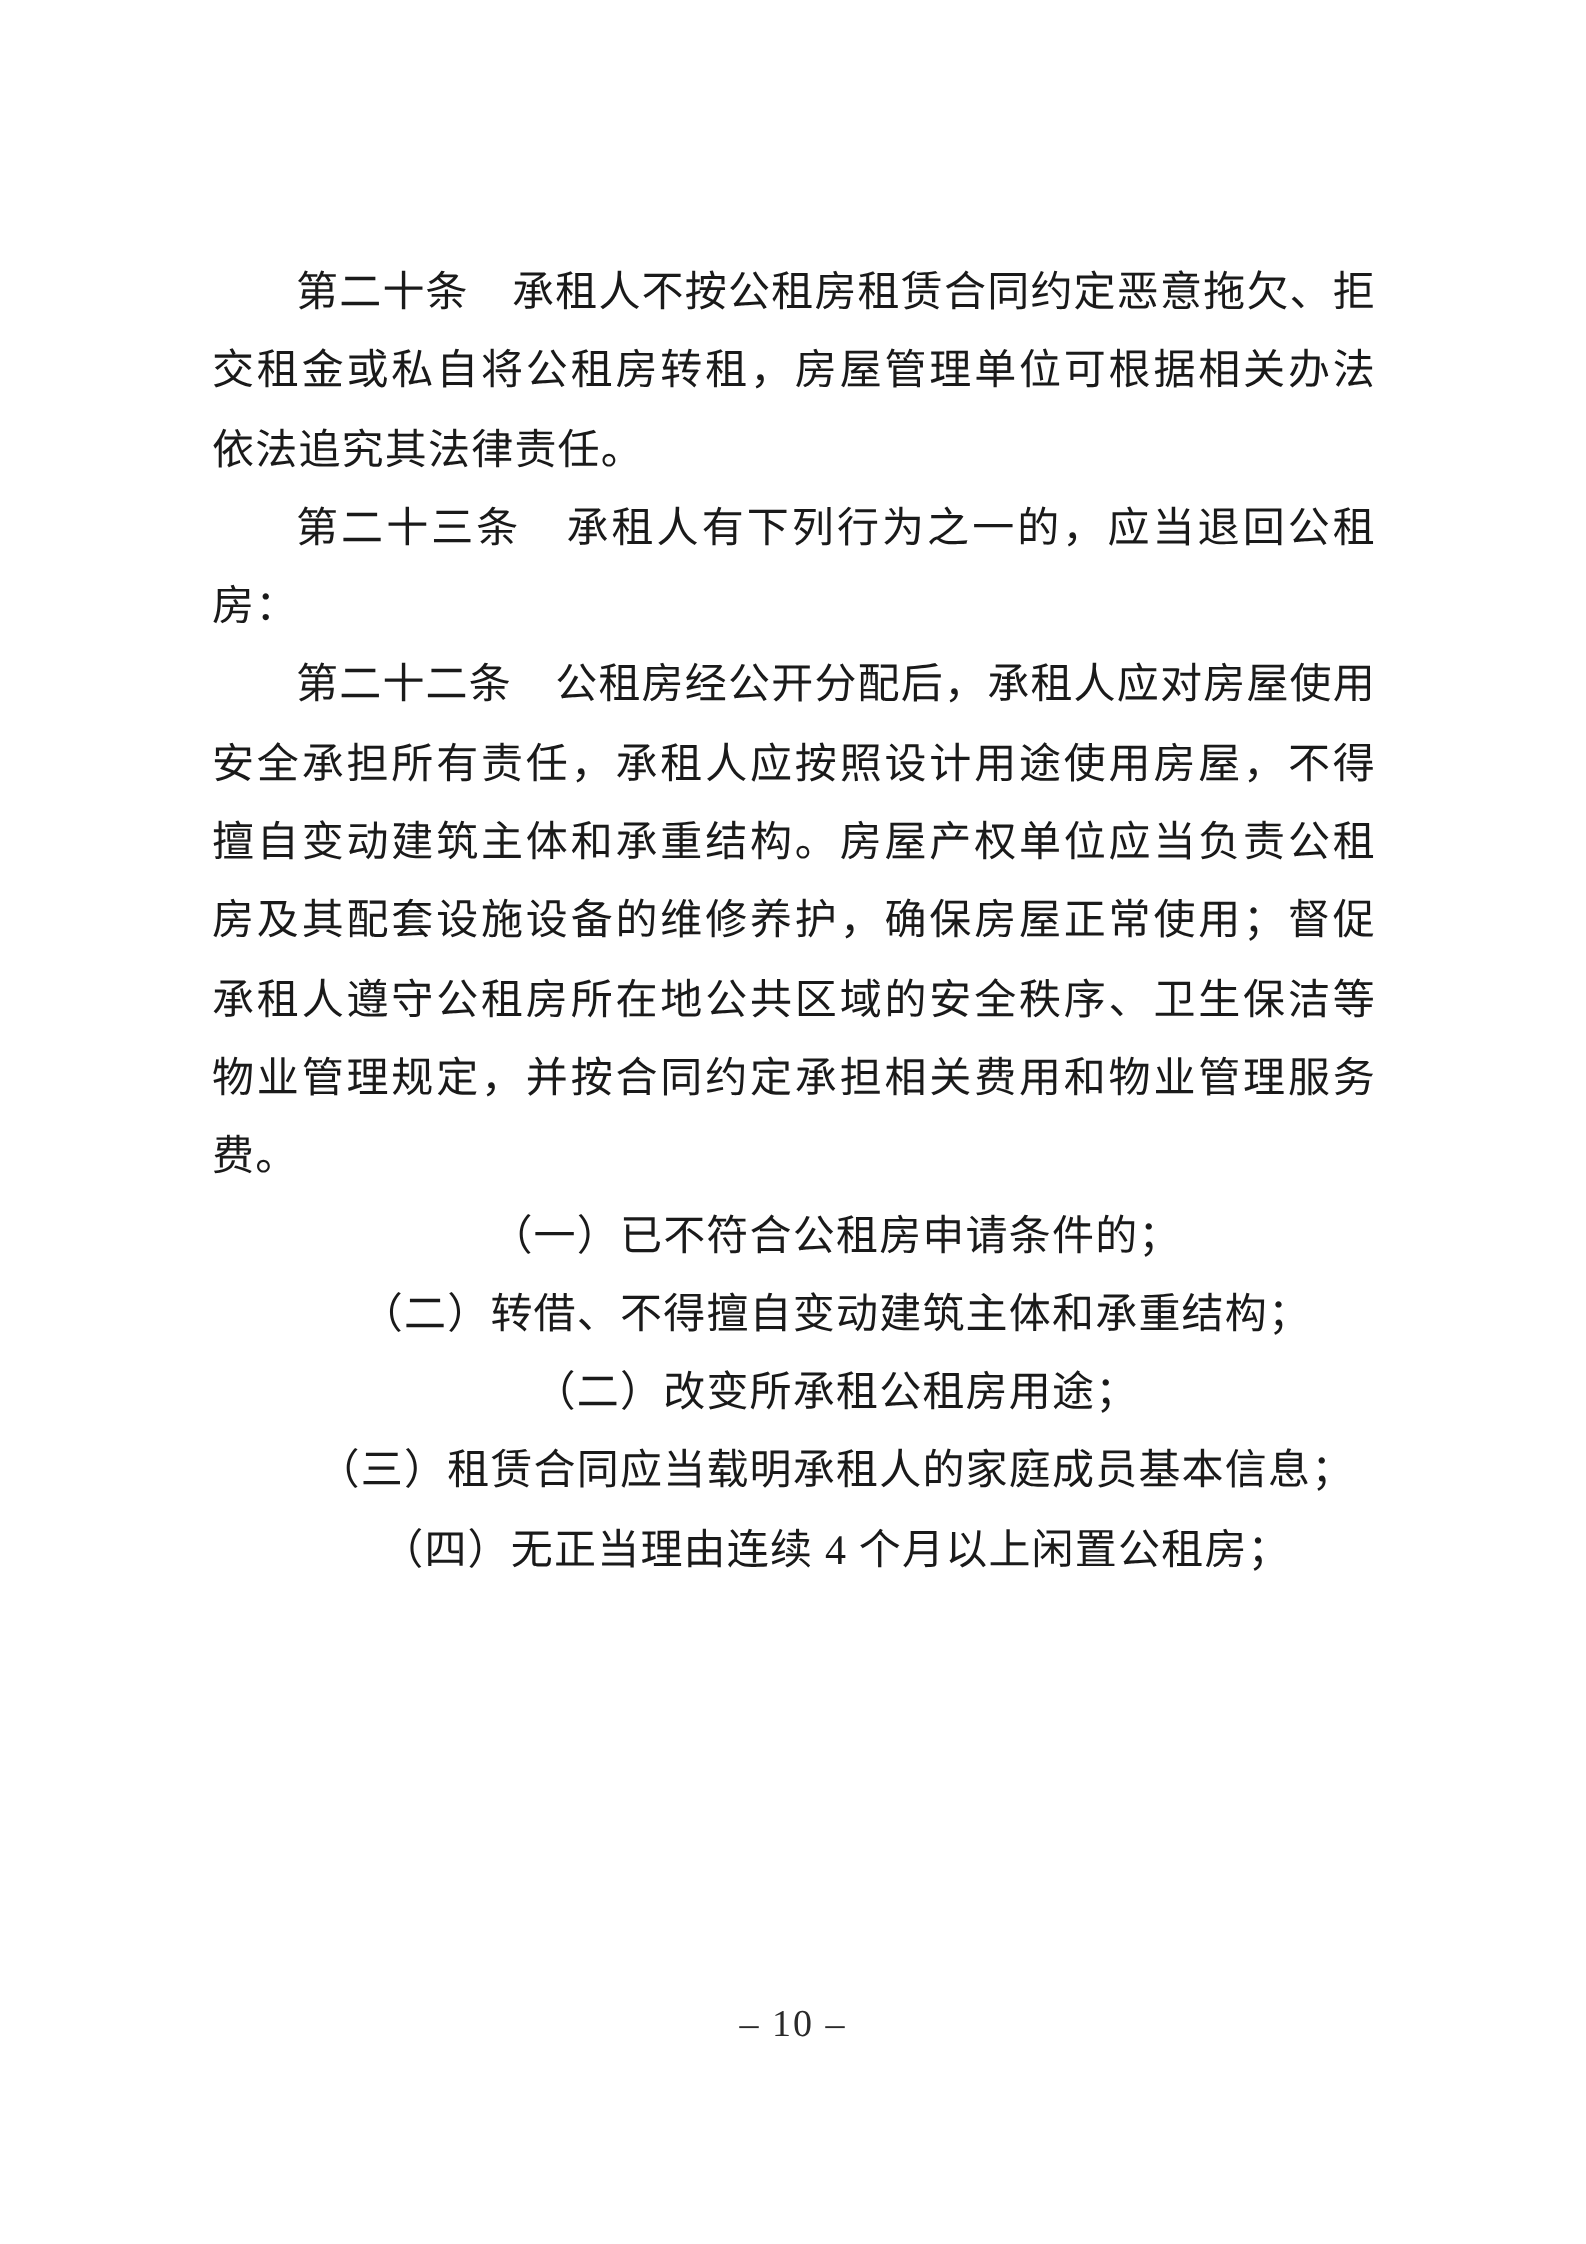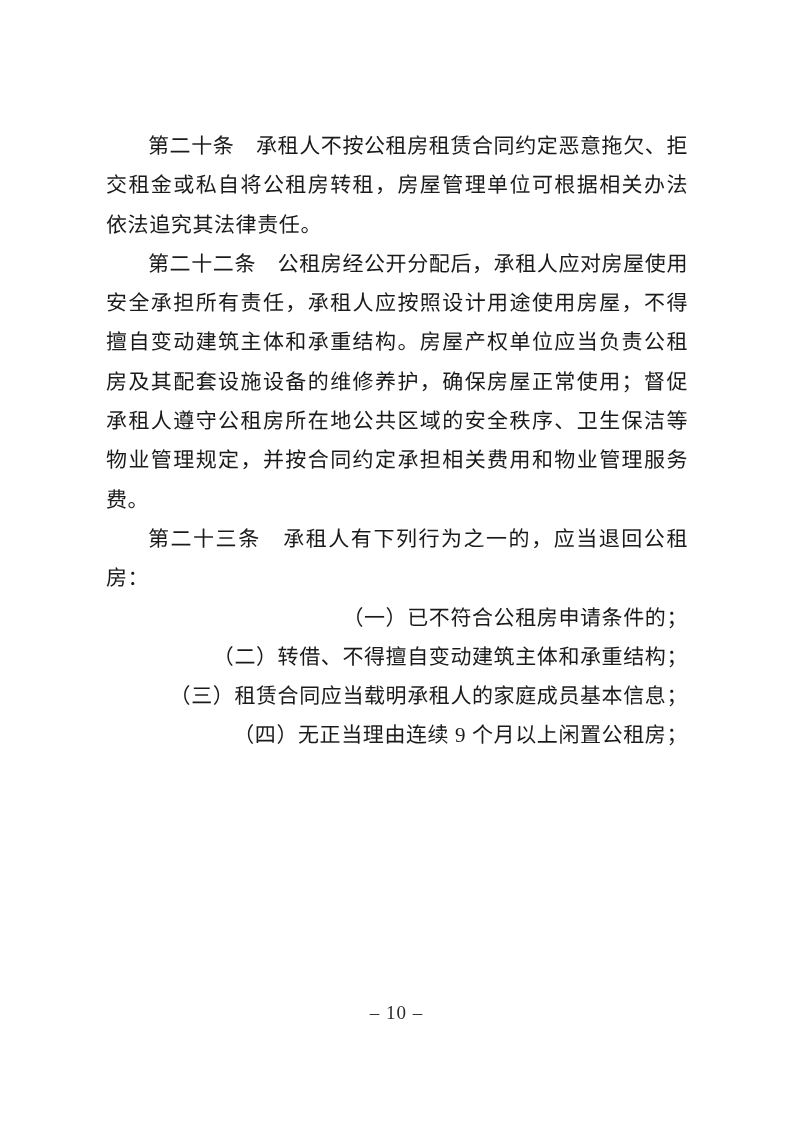--- a/index.html
+++ b/index.html
@@ -29,43 +29,44 @@
     font-size: 21px;
     line-height: 39.3px;
     letter-spacing: 0.6px;
     text-indent: 2em;
     text-align: justify;
     text-justify: inter-ideograph;
     word-break: break-all;
     color: #1a1a1a;
   }
   .para.list-item {
-    text-align: right;
+    text-align: center;
   }
   .footer {
     position: absolute;
     left: 0;
     right: 0;
     top: 1001px;
     text-align: center;
     font-size: 19px;
     line-height: 24px;
     letter-spacing: 1px;
     color: #2a2a2a;
   }
 </style>
 </head>
 <body>
 
 <div class="page">
   <main class="content">
     <p class="para">第二十条　承租人不按公租房租赁合同约定恶意拖欠、拒交租金或私自将公租房转租，房屋管理单位可根据相关办法依法追究其法律责任。</p>
+    <p class="para">第二十三条　承租人有下列行为之一的，应当退回公租房：</p>
     <p class="para">第二十二条　公租房经公开分配后，承租人应对房屋使用安全承担所有责任，承租人应按照设计用途使用房屋，不得擅自变动建筑主体和承重结构。房屋产权单位应当负责公租房及其配套设施设备的维修养护，确保房屋正常使用；督促承租人遵守公租房所在地公共区域的安全秩序、卫生保洁等物业管理规定，并按合同约定承担相关费用和物业管理服务费。</p>
-    <p class="para">第二十三条　承租人有下列行为之一的，应当退回公租房：</p>
     <p class="para list-item">（一）已不符合公租房申请条件的；</p>
     <p class="para list-item">（二）转借、不得擅自变动建筑主体和承重结构；</p>
+    <p class="para list-item">（二）改变所承租公租房用途；</p>
     <p class="para list-item">（三）租赁合同应当载明承租人的家庭成员基本信息；</p>
-    <p class="para list-item">（四）无正当理由连续 9 个月以上闲置公租房；</p>
+    <p class="para list-item">（四）无正当理由连续 4 个月以上闲置公租房；</p>
   </main>
   <footer class="footer">
     <span>– 10 –</span>
   </footer>
 </div>
 
 </body></html>

